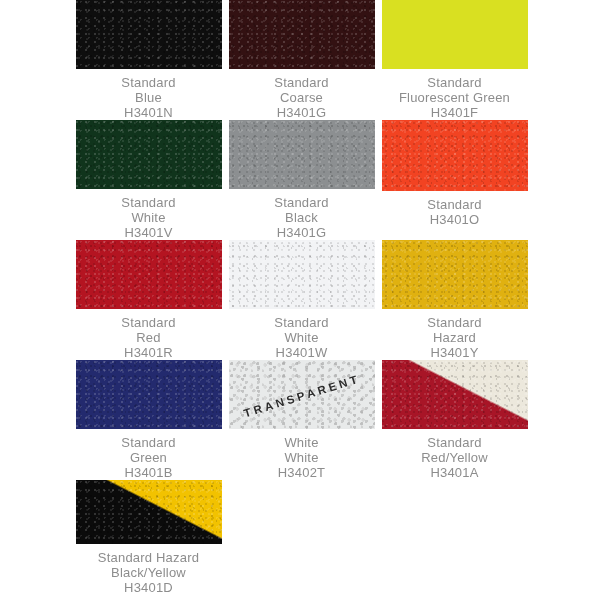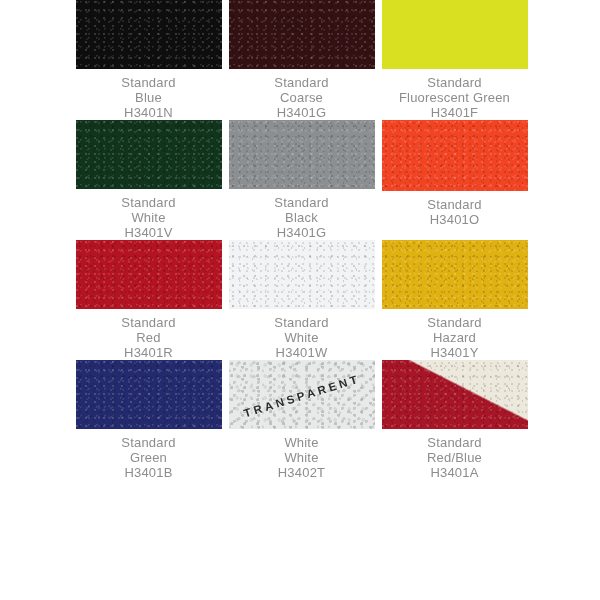--- a/index.html
+++ b/index.html
@@ -226,19 +226,33 @@
           </div>
         </div>
         <div class="col-gap"></div>
         <div class="cell">
           <div class="chip" style="background-color: rgb(168, 21, 39);">
             <div class="split" style="background: linear-gradient(27deg, rgb(168, 21, 39) 0%, rgb(168, 21, 39) 57%, rgb(236, 232, 220) 58.5%, rgb(236, 232, 220) 100%);"></div>
             <div class="grain"></div>
           </div>
           <div class="caption">
             <span class="line">Standard</span>
-            <span class="line">Red/Blue</span>
+            <span class="line">Red/Yellow</span>
             <span class="line">H3401A</span>
+          </div>
+        </div>
+      </div>
+      <div class="swatch-row last">
+        <div class="col-pad-left"></div>
+        <div class="cell">
+          <div class="chip" style="background-color: rgb(11, 11, 11);">
+            <div class="split" style="background: linear-gradient(27deg, rgb(11, 11, 11) 0%, rgb(11, 11, 11) 57%, rgb(242, 194, 0) 58.5%, rgb(242, 194, 0) 100%);"></div>
+            <div class="grain"></div>
+          </div>
+          <div class="caption">
+            <span class="line">Standard Hazard</span>
+            <span class="line">Black/Yellow</span>
+            <span class="line">H3401D</span>
           </div>
         </div>
       </div>
     </div>
 </div>
 
 </body></html>

